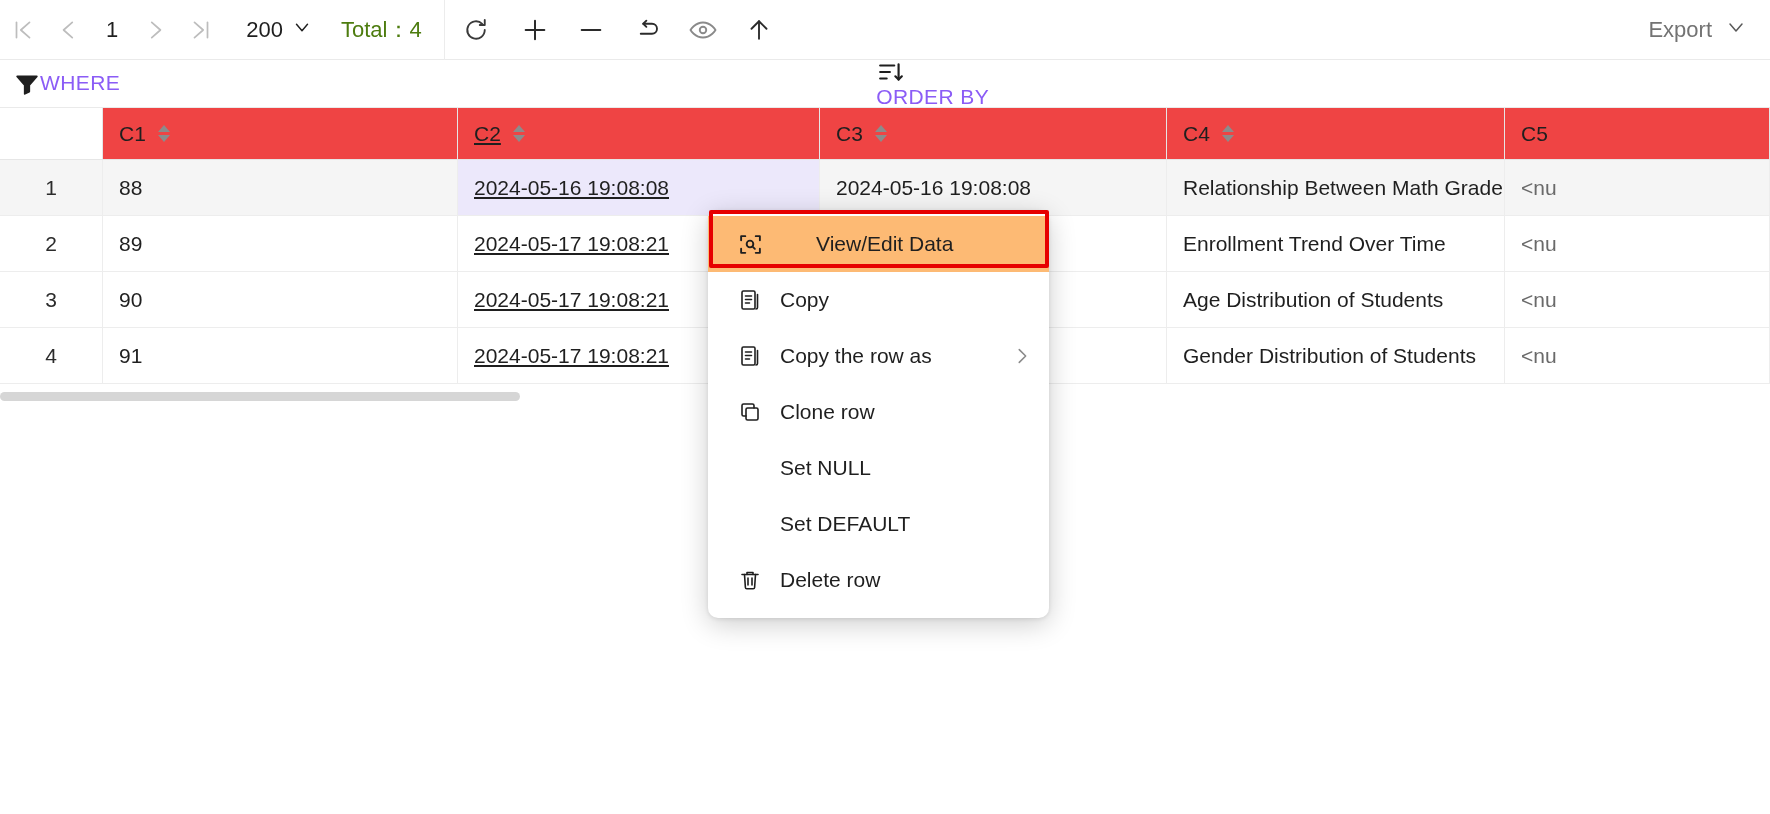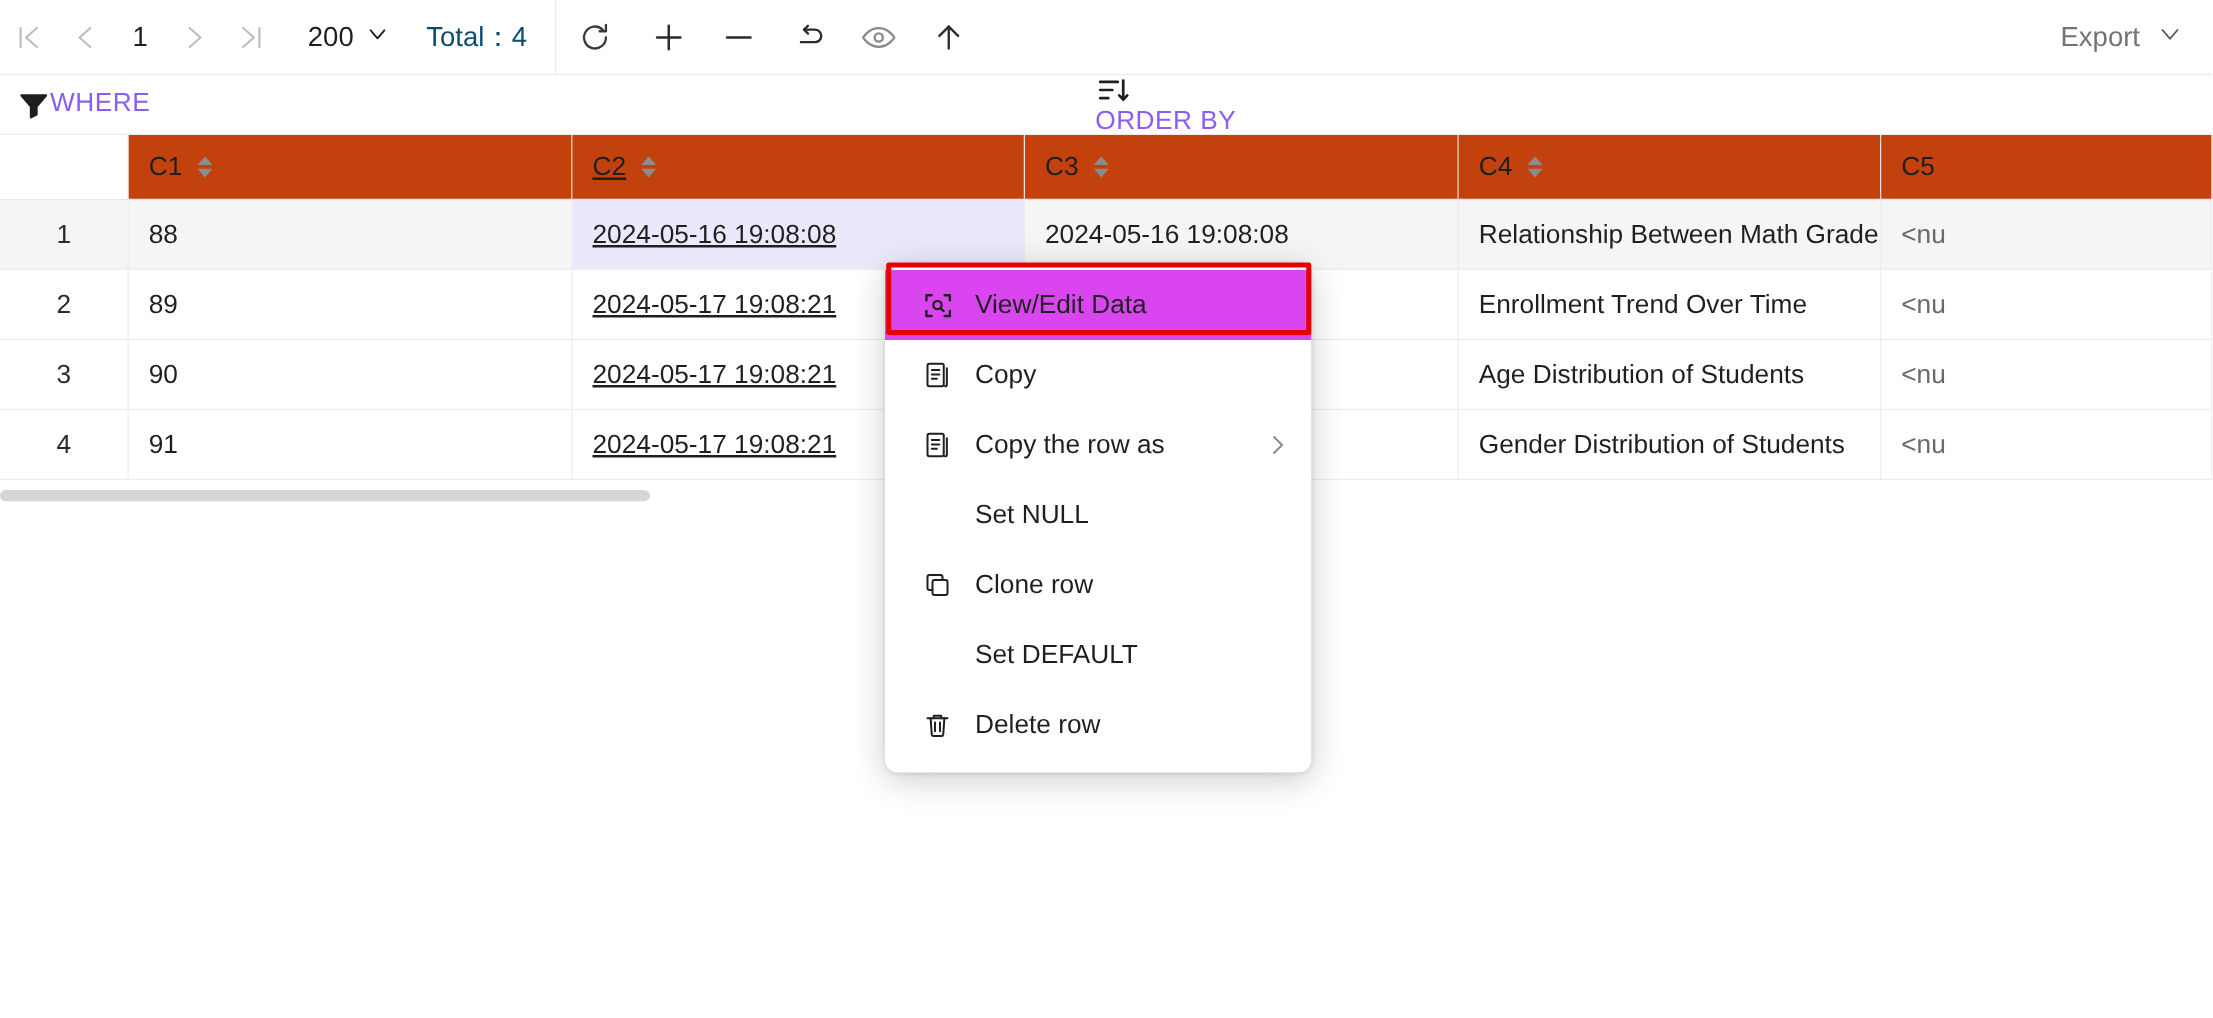--- a/index.html
+++ b/index.html
@@ -30,21 +30,21 @@
   .tb-btn svg { display: block; }
   .page-num {
     font-size: 22px; color: #1f1f1f; padding: 0 14px; min-width: 40px; text-align: center;
     cursor: text;
   }
   .pagesize {
     display: flex; align-items: center; gap: 8px;
     font-size: 22px; color: #1f1f1f; padding: 0 16px 0 22px; cursor: pointer;
   }
   .total {
-    font-size: 22px; color: #0c4a6e; padding: 0 22px 0 12px; white-space: nowrap;
+    font-size: 22px; color: #4d7c0f; padding: 0 22px 0 12px; white-space: nowrap;
   }
   .export {
     display: flex; align-items: center; gap: 12px;
     margin-left: auto; padding: 0 22px 0 0;
     font-size: 22px; color: #737373; cursor: pointer;
   }
 
   
   .filterbar {
     position: absolute; left: 0; top: 60px; width: 1770px; height: 48px;
@@ -61,21 +61,21 @@
   .fb-icon { color: #1f1f1f; display: flex; align-items: center; }
 
   
   .grid { position: absolute; left: 0; top: 108px; width: 1770px; }
   .grid-header {
     display: flex; height: 52px;
     border-bottom: 1px solid #e6e6e6;
   }
   .hcell {
     display: flex; align-items: center; gap: 12px;
-    background: #c2410c;
+    background: #ef4444;
     border-right: 1px solid #e6e6e6;
     padding: 0 16px;
     font-size: 21px; color: #1f1f1f;
     cursor: pointer; user-select: none;
   }
   .hcell.rownum { background: #fff; border-right: 1px solid #e6e6e6; }
   .sorter { display: flex; flex-direction: column; gap: 3px; }
   .sorter i {
     display: block; width: 0; height: 0;
     border-left: 6px solid transparent; border-right: 6px solid transparent;
@@ -130,21 +130,21 @@
     font-size: 21px; color: #1f1f1f; cursor: pointer;
     position: relative;
   }
   .mi .mi-icon {
     width: 30px; flex: 0 0 30px;
     display: flex; align-items: center; justify-content: flex-start;
     color: #1f1f1f;
   }
   .mi .mi-label { margin-left: 12px; white-space: nowrap; }
   .mi .mi-arrow { margin-left: auto; color: #8a8a8a; display: flex; align-items: center; }
-  .mi.highlight { background: #d946ef; }
+  .mi.highlight { background: #fdba74; gap: 36px; }
 
   .ctx-outline {
     position: absolute; left: 709px; top: 210px;
     width: 340px; height: 58px;
     border: 4px solid #e60000; border-radius: 2px;
     pointer-events: none; z-index: 60;
   }
 </style>
 </head>
 <body>
@@ -402,32 +402,32 @@
       </span>
       <span class="mi-label">Copy the row as</span>
       <span class="mi-arrow">
         <svg width="22" height="22" viewBox="0 0 24 24" fill="none" stroke="#8a8a8a" stroke-width="1.7" stroke-linecap="round" stroke-linejoin="round">
           <path d="M9 5l7 7-7 7"></path>
         </svg>
       </span>
     </div>
 
     <div class="mi">
-      <span class="mi-icon"></span>
-      <span class="mi-label">Set NULL</span>
-    </div>
-
-    <div class="mi">
       <span class="mi-icon">
         <svg width="24" height="24" viewBox="0 0 24 24" fill="none" stroke="#1f1f1f" stroke-width="1.6" stroke-linecap="round" stroke-linejoin="round">
           <rect x="8" y="8" width="12" height="12" rx="1.6"></rect>
           <path d="M16 8V5.6A1.6 1.6 0 0 0 14.4 4H5.6A1.6 1.6 0 0 0 4 5.6v8.8A1.6 1.6 0 0 0 5.6 16H8"></path>
         </svg>
       </span>
       <span class="mi-label">Clone row</span>
+    </div>
+
+    <div class="mi">
+      <span class="mi-icon"></span>
+      <span class="mi-label">Set NULL</span>
     </div>
 
     <div class="mi">
       <span class="mi-icon"></span>
       <span class="mi-label">Set DEFAULT</span>
     </div>
 
     <div class="mi">
       <span class="mi-icon">
         <svg width="24" height="24" viewBox="0 0 24 24" fill="none" stroke="#1f1f1f" stroke-width="1.6" stroke-linecap="round" stroke-linejoin="round">

